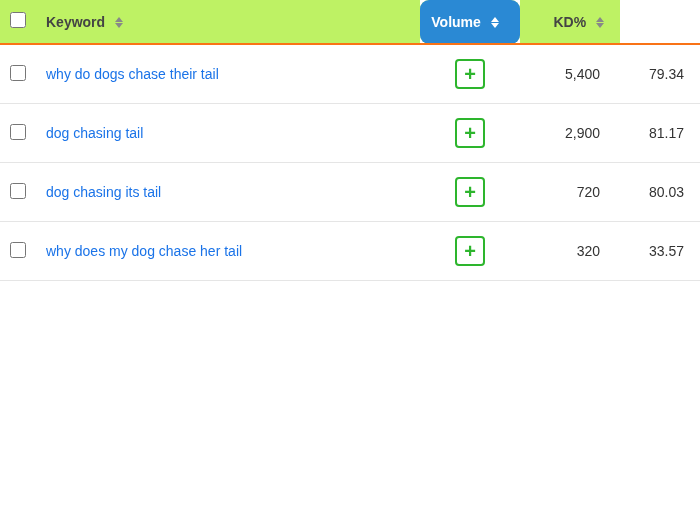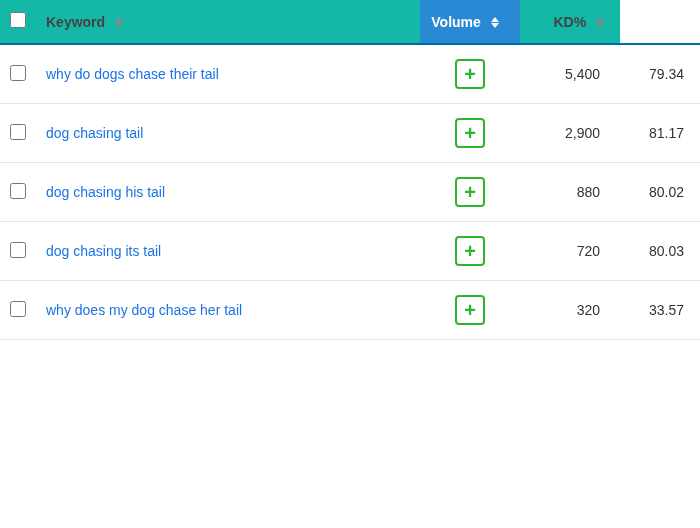--- a/index.html
+++ b/index.html
@@ -7,22 +7,22 @@
       font-family: Arial, sans-serif;
       font-size: 14px;
       background: #fff;
       color: #333;
     }
     table {
       width: 700px;
       border-collapse: collapse;
     }
     thead tr {
-      background: #14b8a6;
-      border-bottom: 2px solid #0369a1;
+      background: #bef264;
+      border-bottom: 2px solid #f97316;
     }
     thead th {
       padding: 12px 10px;
       text-align: left;
       font-weight: 600;
       color: #444;
       font-size: 14px;
       white-space: nowrap;
     }
     thead th.volume-col {
@@ -132,21 +132,21 @@
       <th class="check-col">
         <input type="checkbox" class="checkbox-input" style="">
       </th>
       <th class="keyword-col">
         <span>Keyword</span>
         <span class="sort-icon">
           <span class="sort-up"></span>
           <span class="sort-down"></span>
         </span>
       </th>
-      <th class="volume-col volume-col-header" style="background:#2a89d4; color:#fff; text-align:center; border-radius:0;">
+      <th class="volume-col volume-col-header" style="background:#2a89d4; color:#fff; text-align:center; border-radius:9px;">
         <span>Volume</span>
         <span class="sort-icon">
           <span class="sort-up sort-up-white"></span>
           <span class="sort-down sort-down-white"></span>
         </span>
       </th>
       <th class="kd-col">
         <span>KD%</span>
         <span class="sort-icon">
           <span class="sort-up"></span>
@@ -188,37 +188,20 @@
     </td>
     <td class="kd-col">
       <span class="kd-val">81.17</span>
     </td>
   </tr>
       <tr>
     <td class="check-col">
       <input type="checkbox" class="checkbox-input" style="">
     </td>
     <td class="keyword-col">
-      <a href="#" class="keyword-link">dog chasing his tail</a>
-    </td>
-    <td class="add-col">
-      <button class="add-btn">+</button>
-    </td>
-    <td class="volume-col">
-      <span class="volume-val">880</span>
-    </td>
-    <td class="kd-col">
-      <span class="kd-val">80.02</span>
-    </td>
-  </tr>
-      <tr>
-    <td class="check-col">
-      <input type="checkbox" class="checkbox-input" style="">
-    </td>
-    <td class="keyword-col">
       <a href="#" class="keyword-link">dog chasing its tail</a>
     </td>
     <td class="add-col">
       <button class="add-btn">+</button>
     </td>
     <td class="volume-col">
       <span class="volume-val">720</span>
     </td>
     <td class="kd-col">
       <span class="kd-val">80.03</span>

